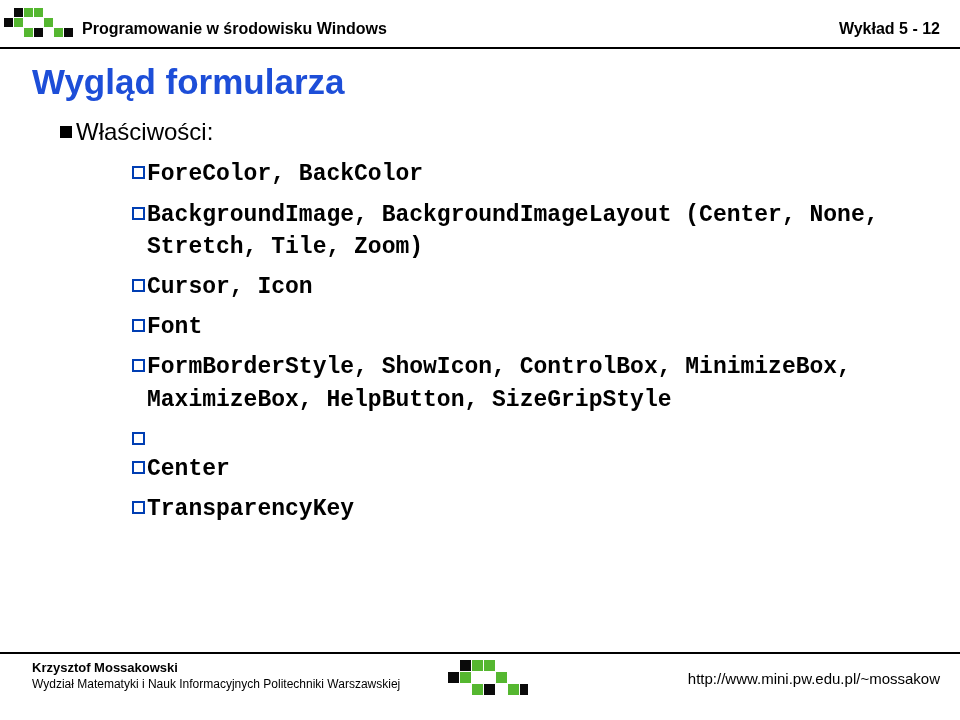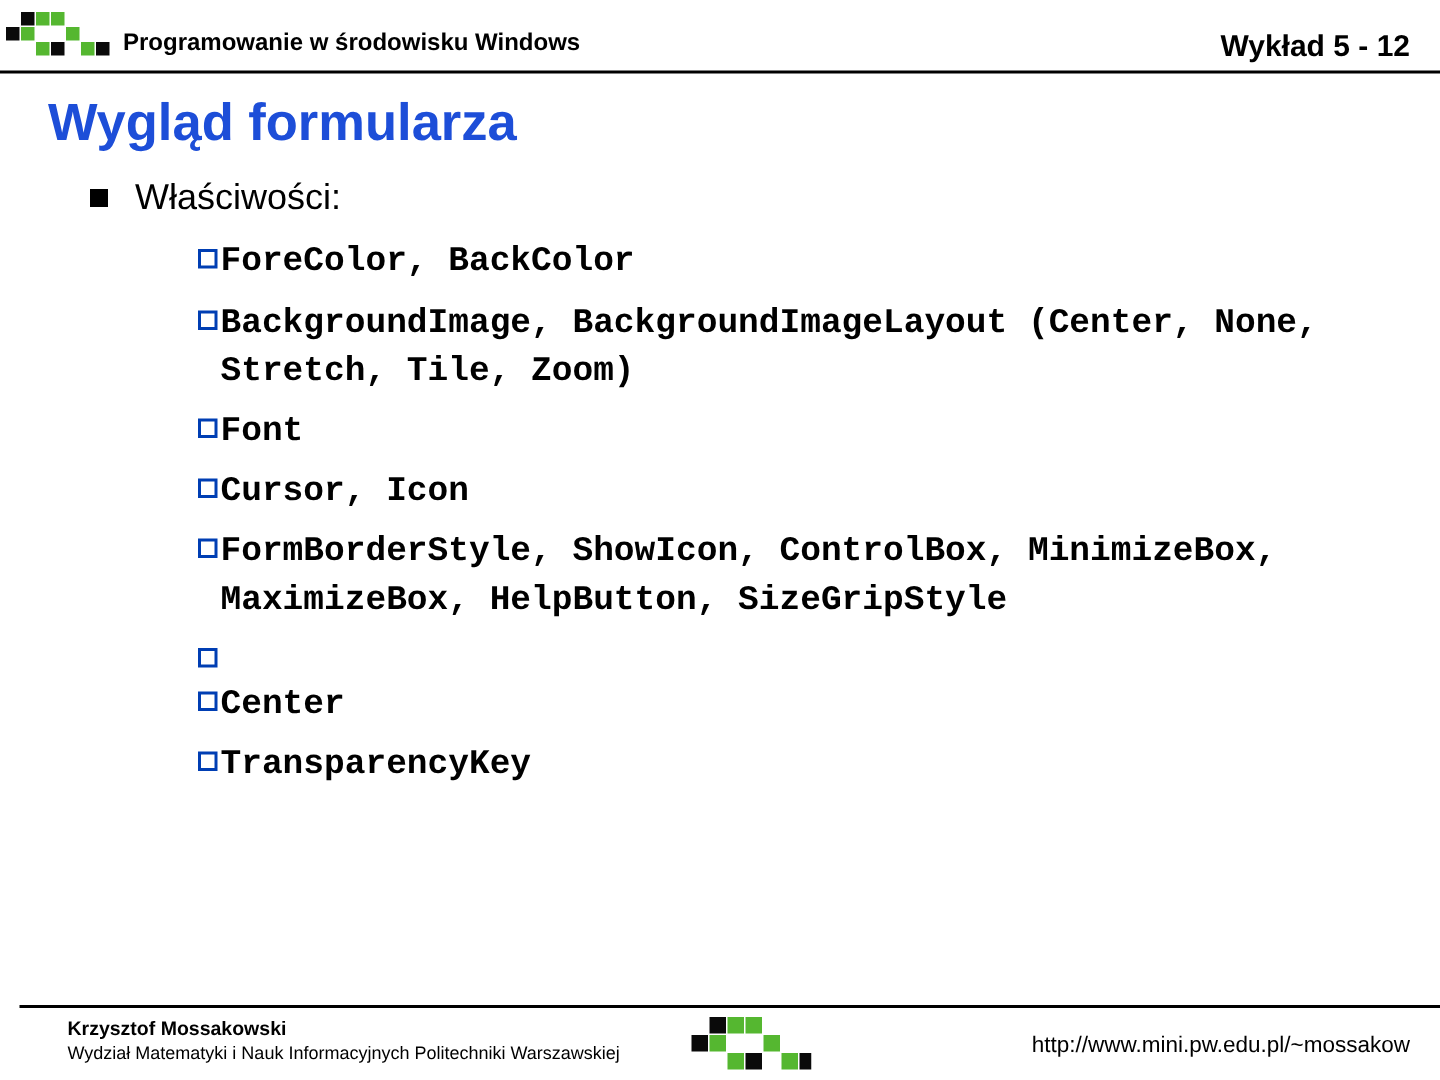--- a/index.html
+++ b/index.html
@@ -29,21 +29,21 @@
     left: 82px;
     top: 14px;
     font-size: 16px;
     font-weight: bold;
     color: #000;
   }
   .header-right {
     position: absolute;
     right: 20px;
     top: 14px;
-    font-size: 20px;
+    font-size: 16px;
     font-weight: bold;
     color: #000;
   }
   .hr-top {
     position: absolute;
     left: 0;
     right: 0;
     top: 47px;
     height: 2px;
     background: #000;
@@ -58,21 +58,21 @@
     font-size: 35px;
     font-weight: bold;
     color: #1d4ed8;
     margin-bottom: 14px;
   }
   .lvl1 {
     margin-left: 28px;
     margin-bottom: 10px;
     display: flex;
     align-items: flex-start;
-    gap: 18px;
+    gap: 4px;
   }
   .lvl1 .sq {
     width: 12px;
     height: 12px;
     background: #000;
     margin-top: 10px;
     flex-shrink: 0;
   }
   .lvl1 .txt {
     font-size: 24px;
@@ -96,23 +96,23 @@
   .lvl2 .txt {
     font-family: "Courier New", monospace;
     font-size: 23px;
     font-weight: bold;
     color: #000;
     line-height: 1.4;
   }
   .footer {
     position: absolute;
     bottom: 0;
-    left: 13px;
-    right: 0;
-    height: 50px;
+    left: 0;
+    right: 0;
+    height: 68px;
     margin-top: 36px;
   }
   .hr-bottom {
     position: absolute;
     left: 0;
     right: 0;
     top: 0;
     height: 2px;
     background: #000;
   }
@@ -181,25 +181,25 @@
   <div class="lvl2">
     <div class="box"></div>
     <div class="txt">ForeColor, BackColor</div>
   </div>
   <div class="lvl2">
     <div class="box"></div>
     <div class="txt">BackgroundImage, BackgroundImageLayout (Center, None, Stretch, Tile, Zoom)</div>
   </div>
   <div class="lvl2">
     <div class="box"></div>
+    <div class="txt">Cursor, Icon</div>
+  </div>
+  <div class="lvl2">
+    <div class="box"></div>
     <div class="txt">Font</div>
-  </div>
-  <div class="lvl2">
-    <div class="box"></div>
-    <div class="txt">Cursor, Icon</div>
   </div>
   <div class="lvl2">
     <div class="box"></div>
     <div class="txt">FormBorderStyle, ShowIcon, ControlBox, MinimizeBox, MaximizeBox, HelpButton, SizeGripStyle</div>
   </div>
   <div class="lvl2">
     <div class="box"></div>
   </div>
   <div class="lvl2">
     <div class="box"></div>

